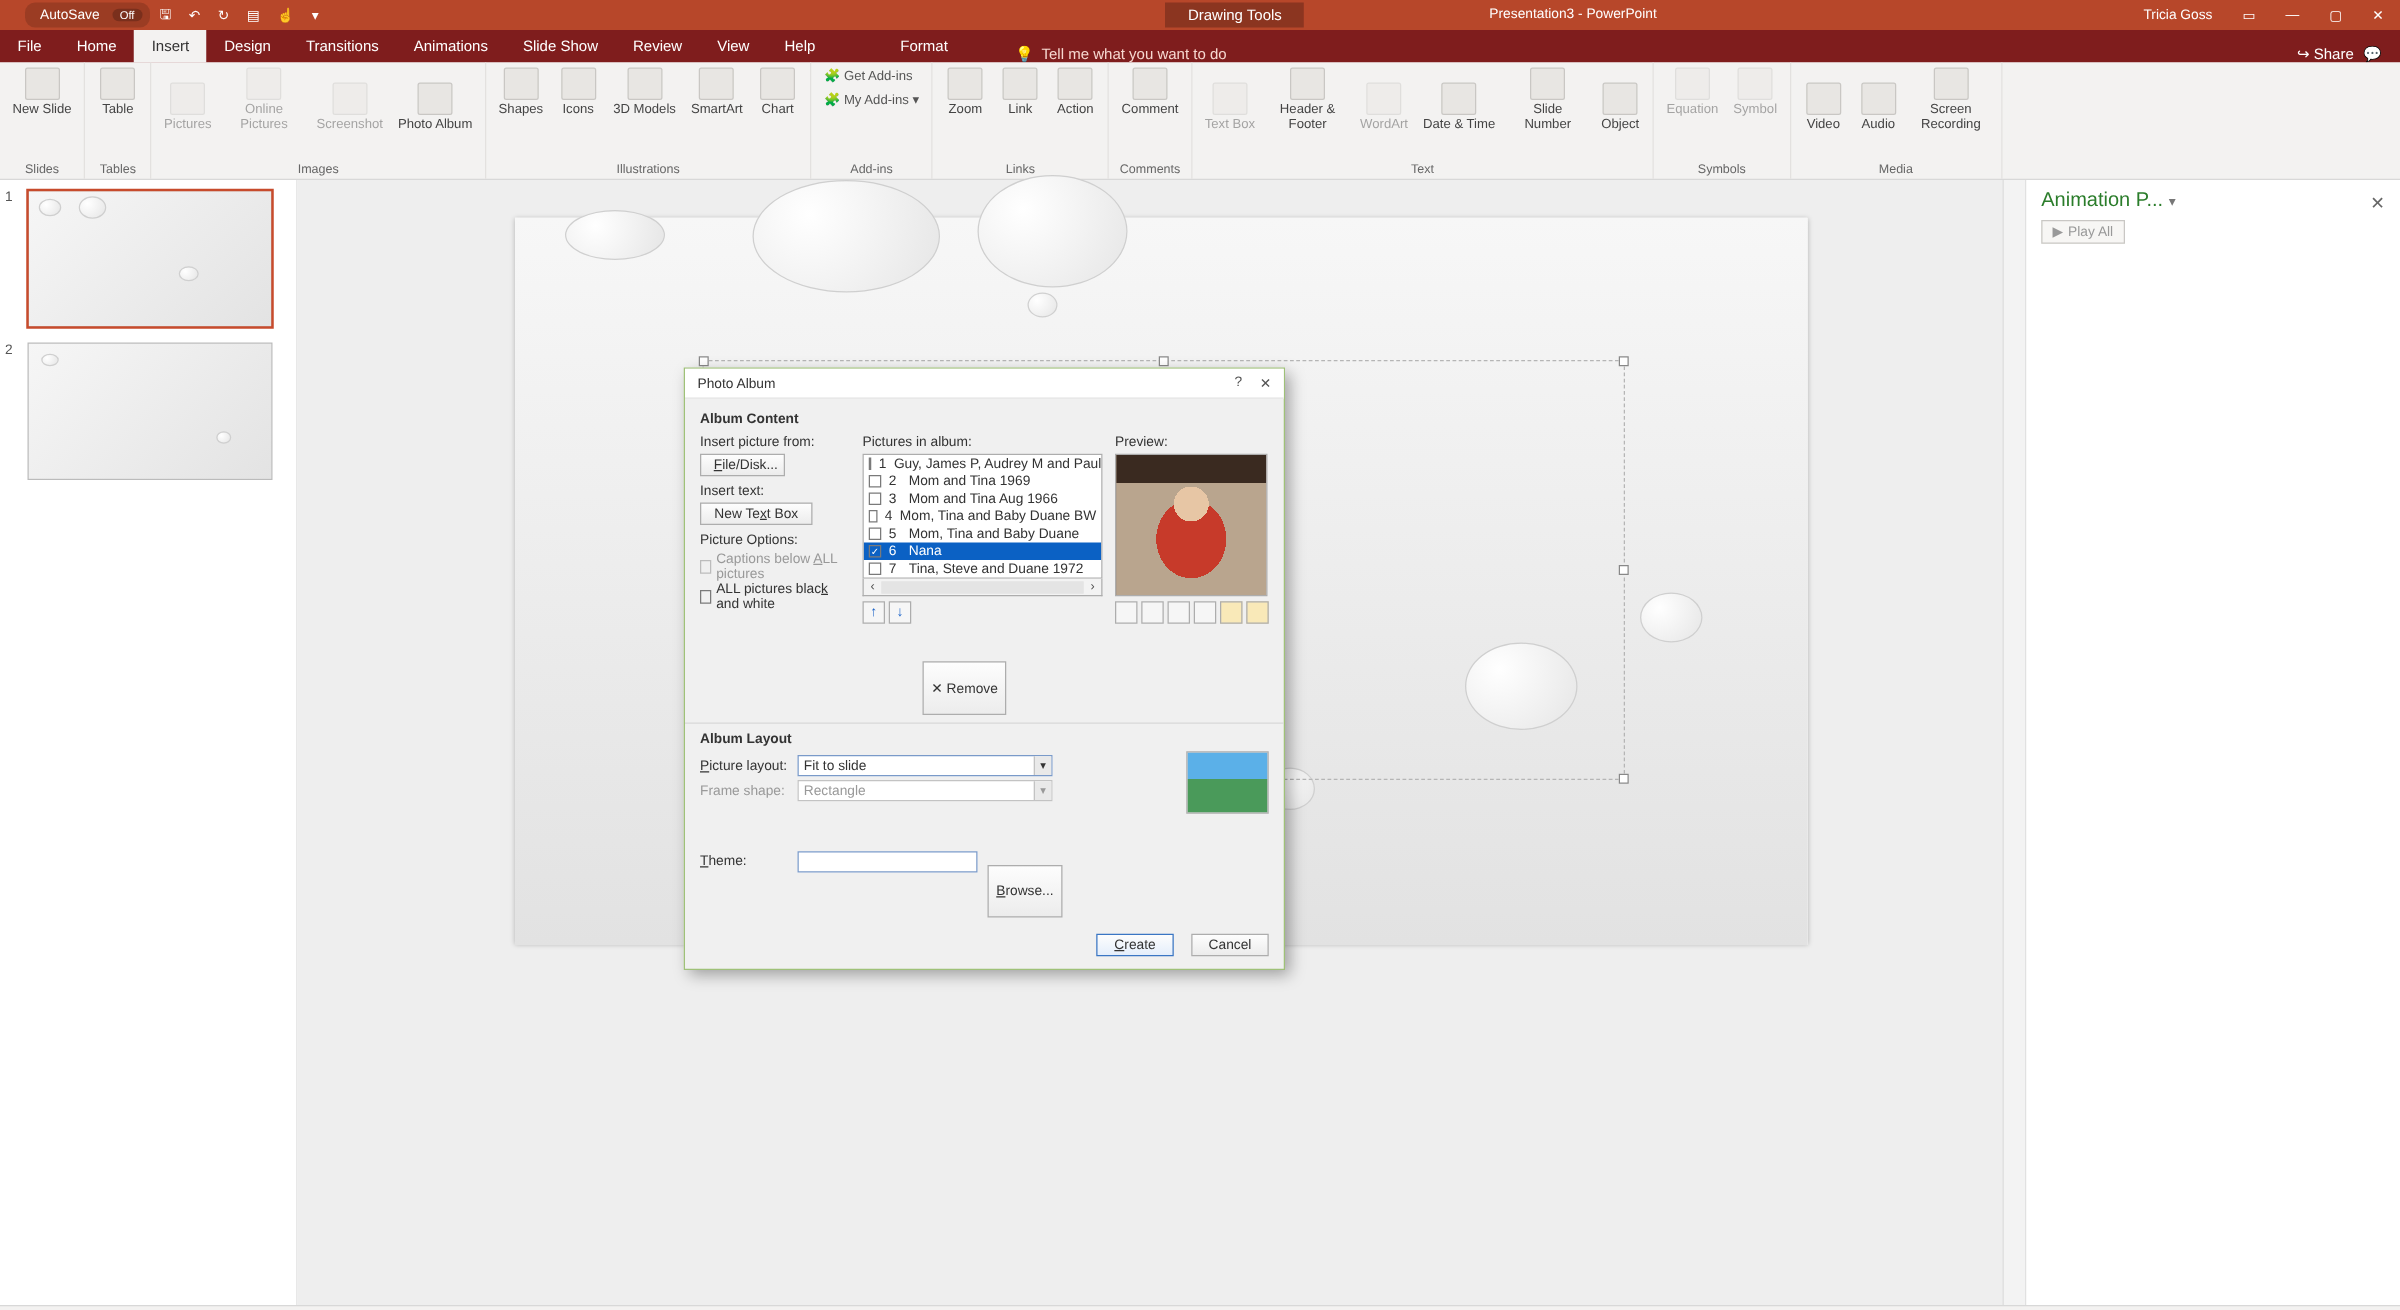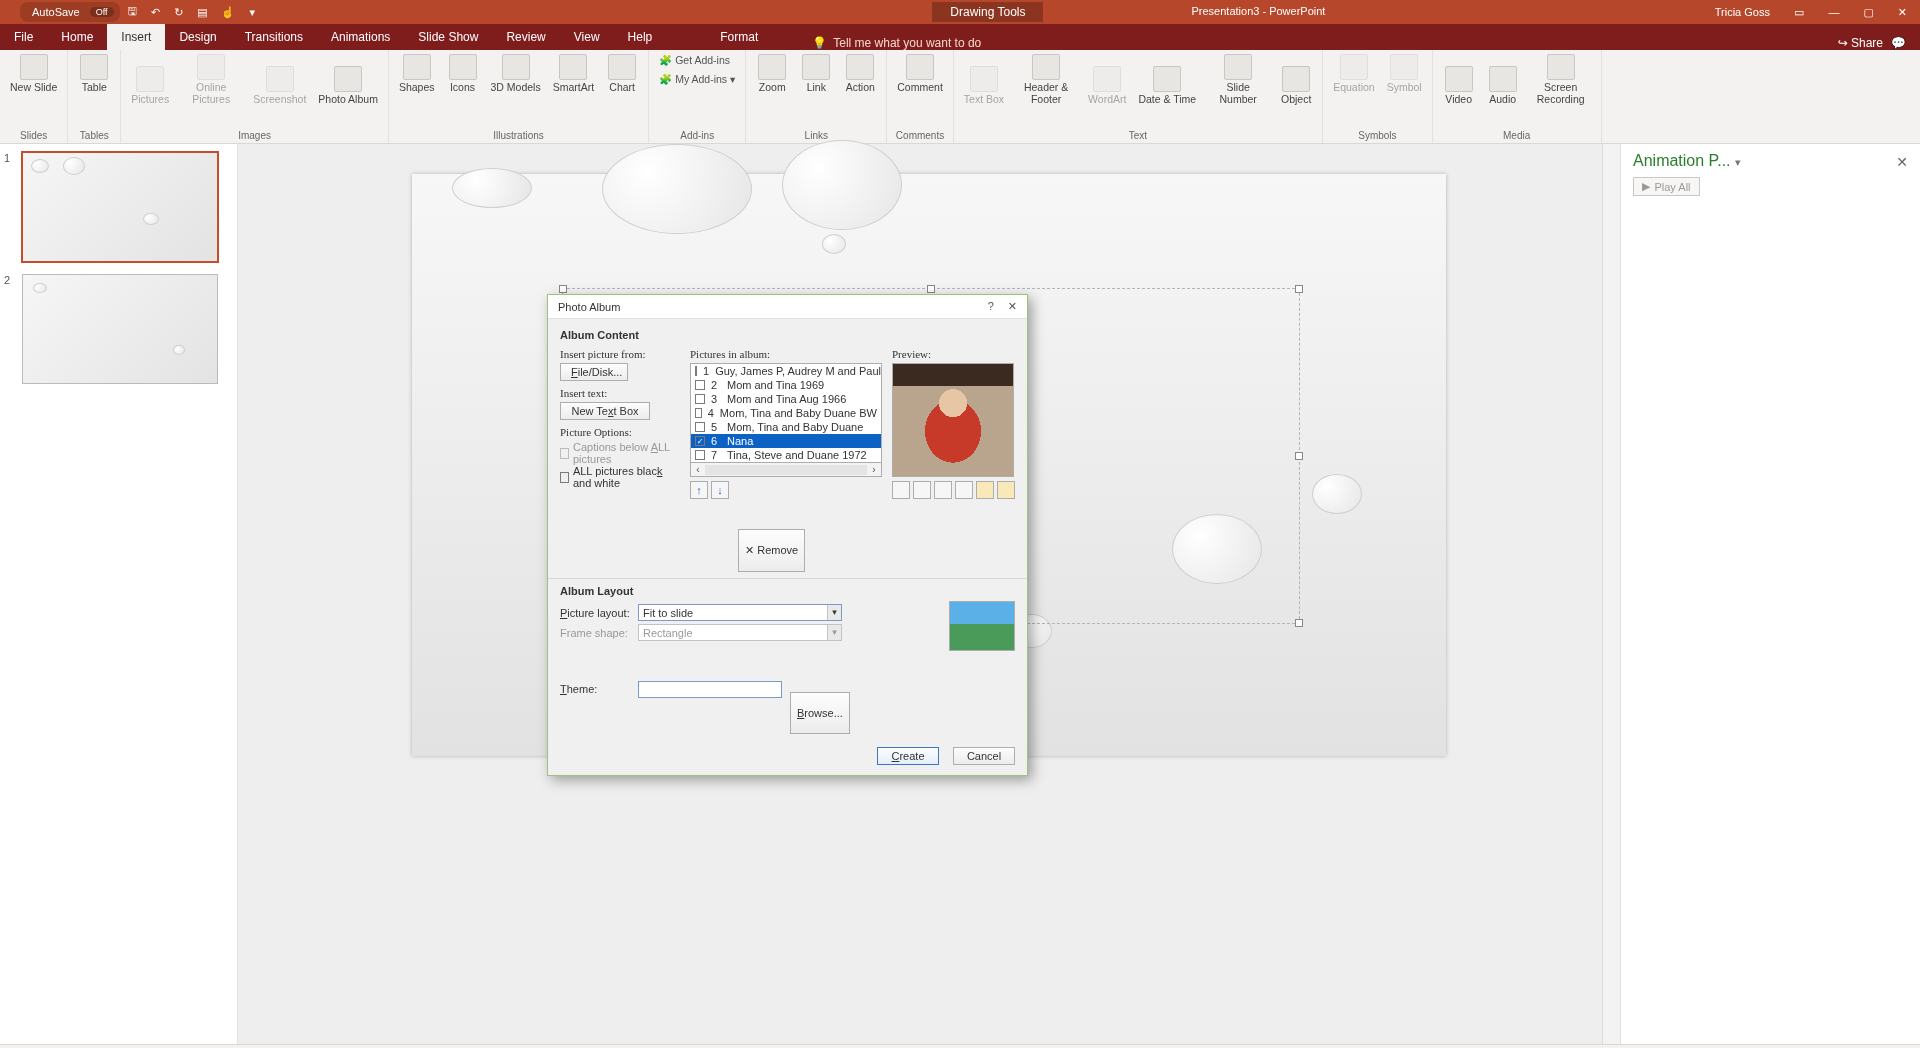--- a/index.html
+++ b/index.html
@@ -64,21 +64,21 @@
 .dlg-title { display: flex; align-items: center; justify-content: space-between; padding: 5px 10px; background: #fff; border-bottom: 1px solid #e1e1e1; }
 .dlg-title .r { display: flex; gap: 14px; color: #555; }
 .dlg-body { padding: 8px 12px 10px 12px; }
 .sect-head { font-weight: 600; margin: 2px 0 4px 0; }
 .flex2 { display: flex; gap: 10px; }
 .col-a { width: 132px; }
 .col-b { width: 192px; }
 .col-c { flex: 1; }
 .btn { border: 1px solid #adadad; background: linear-gradient(#fdfdfd,#ececec); padding: 2px 10px; font-size: 11px; cursor: pointer; display: inline-block; text-align: center; }
 .btn.small { padding: 14px 6px; margin-top: 48px; }
-.lblrow { margin: 3px 0; font-family: Liberation Serif, serif; }
+.lblrow { margin: 3px 0; }
 .opt-line { display: flex; align-items: center; gap: 4px; font-size: 11px; }
 .list-box { border: 1px solid #adadad; background: #fff; height: 100px; overflow: hidden; }
 .list-box .li { display: flex; align-items: center; gap: 6px; padding: 0 4px; height: 14px; font-size: 11px; white-space: nowrap; overflow: hidden; }
 .list-box .li .ck { width: 10px; height: 10px; border: 1px solid #7a7a7a; background: #fff; display: inline-block; }
 .list-box .li.sel { background: #0b61c4; color: #fff; }
 .list-box .li.sel .ck { background: #0b61c4; }
 .scrollctl { display: flex; align-items: center; border: 1px solid #adadad; border-top: none; background: #f3f3f3; height: 14px; }
 .scrollctl span { width: 14px; text-align: center; font-size: 10px; color: #555; }
 .scrollctl .track { flex: 1; background: #e4e4e4; height: 10px; }
 .preview-box { border: 1px solid #adadad; background: #222; width: 122px; height: 114px; overflow: hidden; position: relative; }

